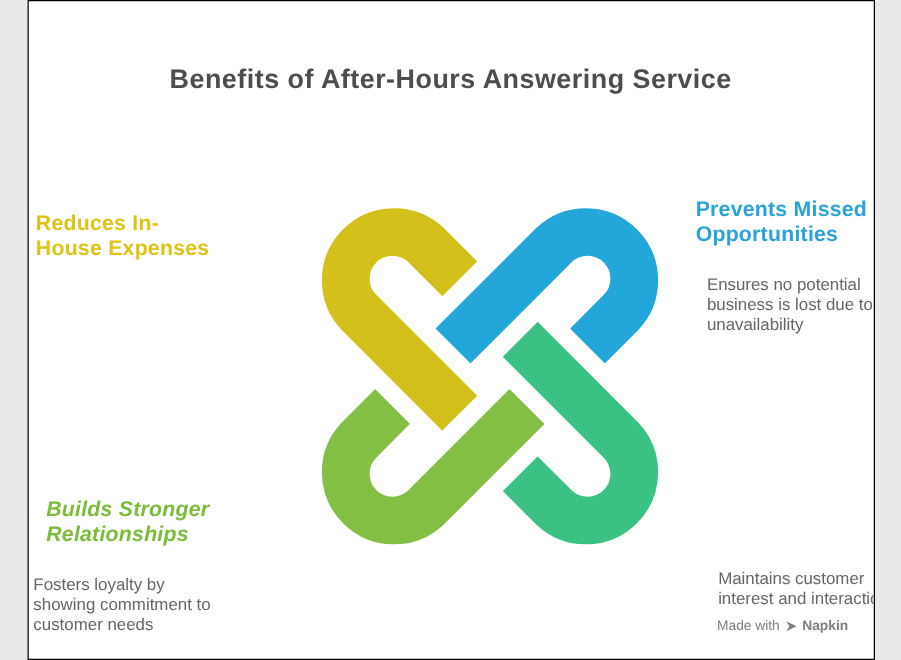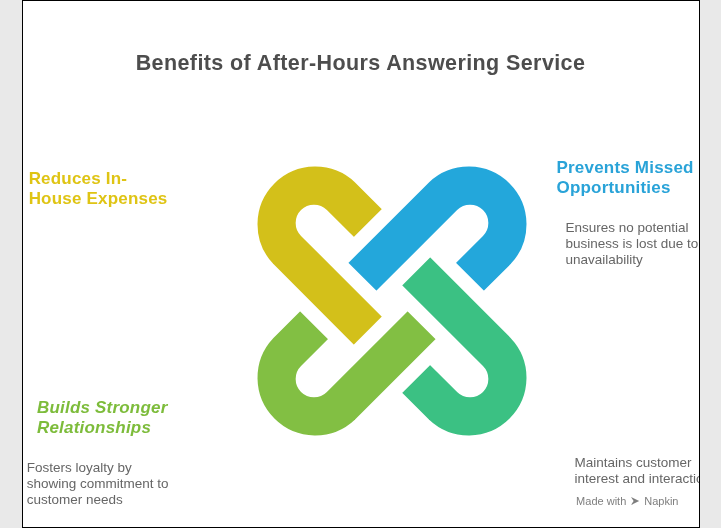--- a/index.html
+++ b/index.html
@@ -39,21 +39,21 @@
   .pos-bl-head{right:531px;top:361px;}
   .pos-bl-body{right:530px;top:423px;}
   .pos-br-head{left:530px;top:361px;}
   .pos-br-body{left:552px;top:418px;}
   .knot{position:absolute;left:219px;top:150px;width:300px;height:300px;}
   .badge{
     position:absolute;right:20px;top:494px;
     display:flex;align-items:center;gap:4px;
     font-size:11px;color:#7e7e7e;
   }
-  .badge .brand{font-weight:400;}
+  .badge .brand{font-weight:700;}
   .badge .nap-icon{display:inline-block;line-height:0;}
 </style>
 </head>
 <body>
 
 <div class="canvas">
 
   <div class="page-title">Benefits of After-Hours Answering Service</div>
 
   <div class="benefit align-right pos-tl-head">

